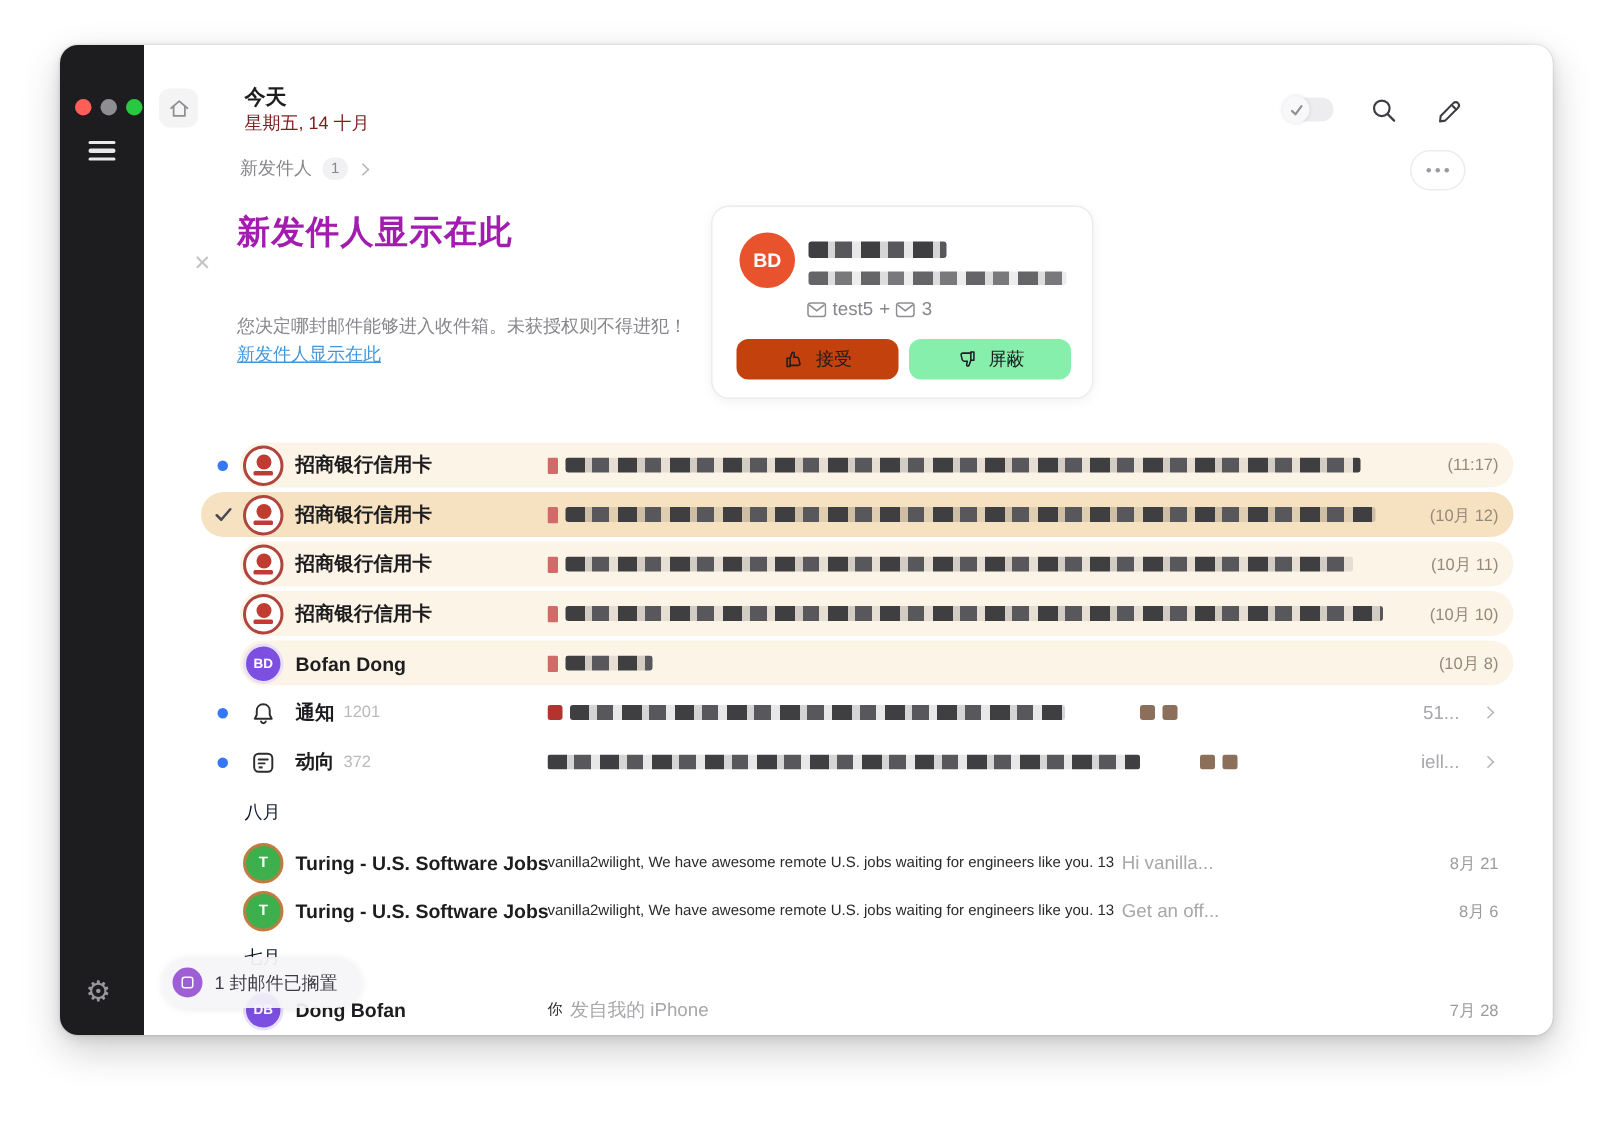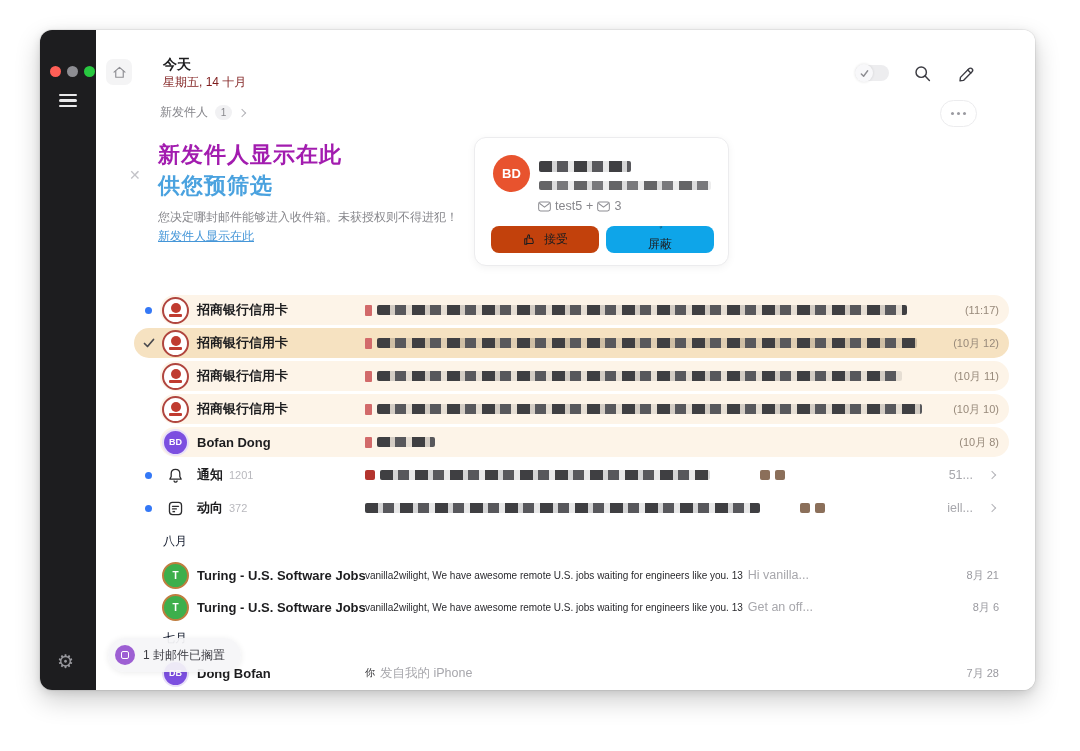--- a/index.html
+++ b/index.html
@@ -59,21 +59,21 @@
     background:repeating-linear-gradient(90deg,#3f3f42 0 13px, rgba(63,63,66,.22) 13px 18px, #58585c 18px 29px, rgba(63,63,66,.12) 29px 35px);
     filter:blur(.4px); }
   .card-name { position:absolute; left:64px; top:23px; width:92px; height:11px; }
   .card-line2 { position:absolute; left:64px; top:43px; width:172px; height:9px; opacity:.8; }
   .card-meta { position:absolute; left:63px; top:61px; display:flex; align-items:center; gap:4px;
     font-size:12.5px; color:#86868b; }
   .card-btns { position:absolute; left:16px; top:88px; display:flex; gap:7px; }
   .cbtn { width:108px; height:27px; border-radius:8px; display:flex; align-items:center; justify-content:center;
     gap:7px; font-size:12px; color:#1d1d1f; cursor:pointer; }
   .cbtn.accept { background:#c2410c; }
-  .cbtn.block { background:#0ea5e9;flex-direction:column; }
+  .cbtn.block { background:#86efac; }
 
   
   .row { position:absolute; left:40px; right:26px; height:30px; display:flex; align-items:center; }
   .dotcol { width:24px; display:flex; align-items:center; justify-content:center; flex:none; }
   .udot { width:7px; height:7px; border-radius:50%; background:#3478f6; }
   .pill { position:relative; flex:1; height:30px; border-radius:15px; display:flex; align-items:center; padding:0 12px 0 2px; }
   .pill.peach { background:#fdf4e8; }
   .pill.sel { background:#f6e2c1; margin-left:-26px; }
   .checkcol { width:26px; display:flex; align-items:center; justify-content:center; flex:none; }
   .avatar { width:27px; height:27px; border-radius:50%; flex:none; display:flex; align-items:center; justify-content:center; }
@@ -171,21 +171,20 @@
       </div>
 
       <div class="more-btn">
         <i></i>
           <i></i>
           <i></i>
       </div>
 
       <div class="close-x">✕</div>
       <div class="h1a">新发件人显示在此</div>
-      <div class="h1b">供您预筛选</div>
       <div class="desc">您决定哪封邮件能够进入收件箱。未获授权则不得进犯！</div>
       <div class="blink">新发件人显示在此</div>
 
       <div class="card">
         <div class="card-avatar">BD</div>
         <div class="card-name rd"></div>
         <div class="card-line2 rd"></div>
         <div class="card-meta">
           <svg width="13" height="11" viewBox="0 0 14 11" fill="none" stroke="#8e8e93" stroke-width="1.1">
               <rect x="0.7" y="0.7" width="12.6" height="9.6" rx="2"></rect>

